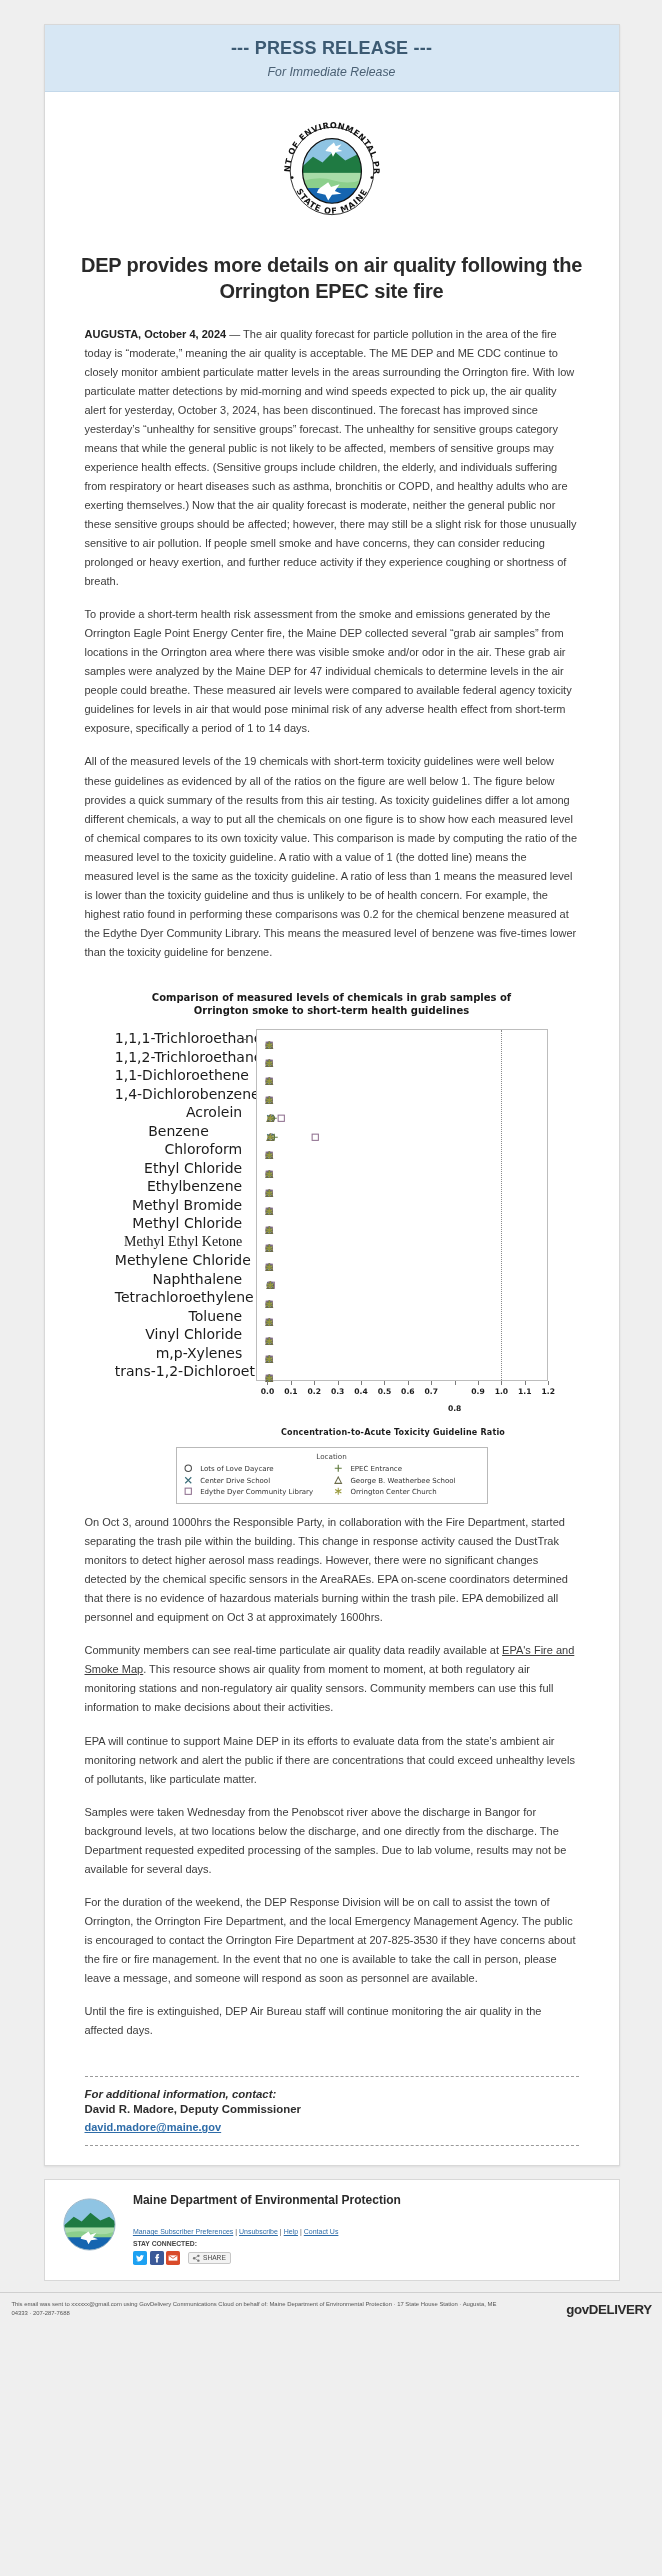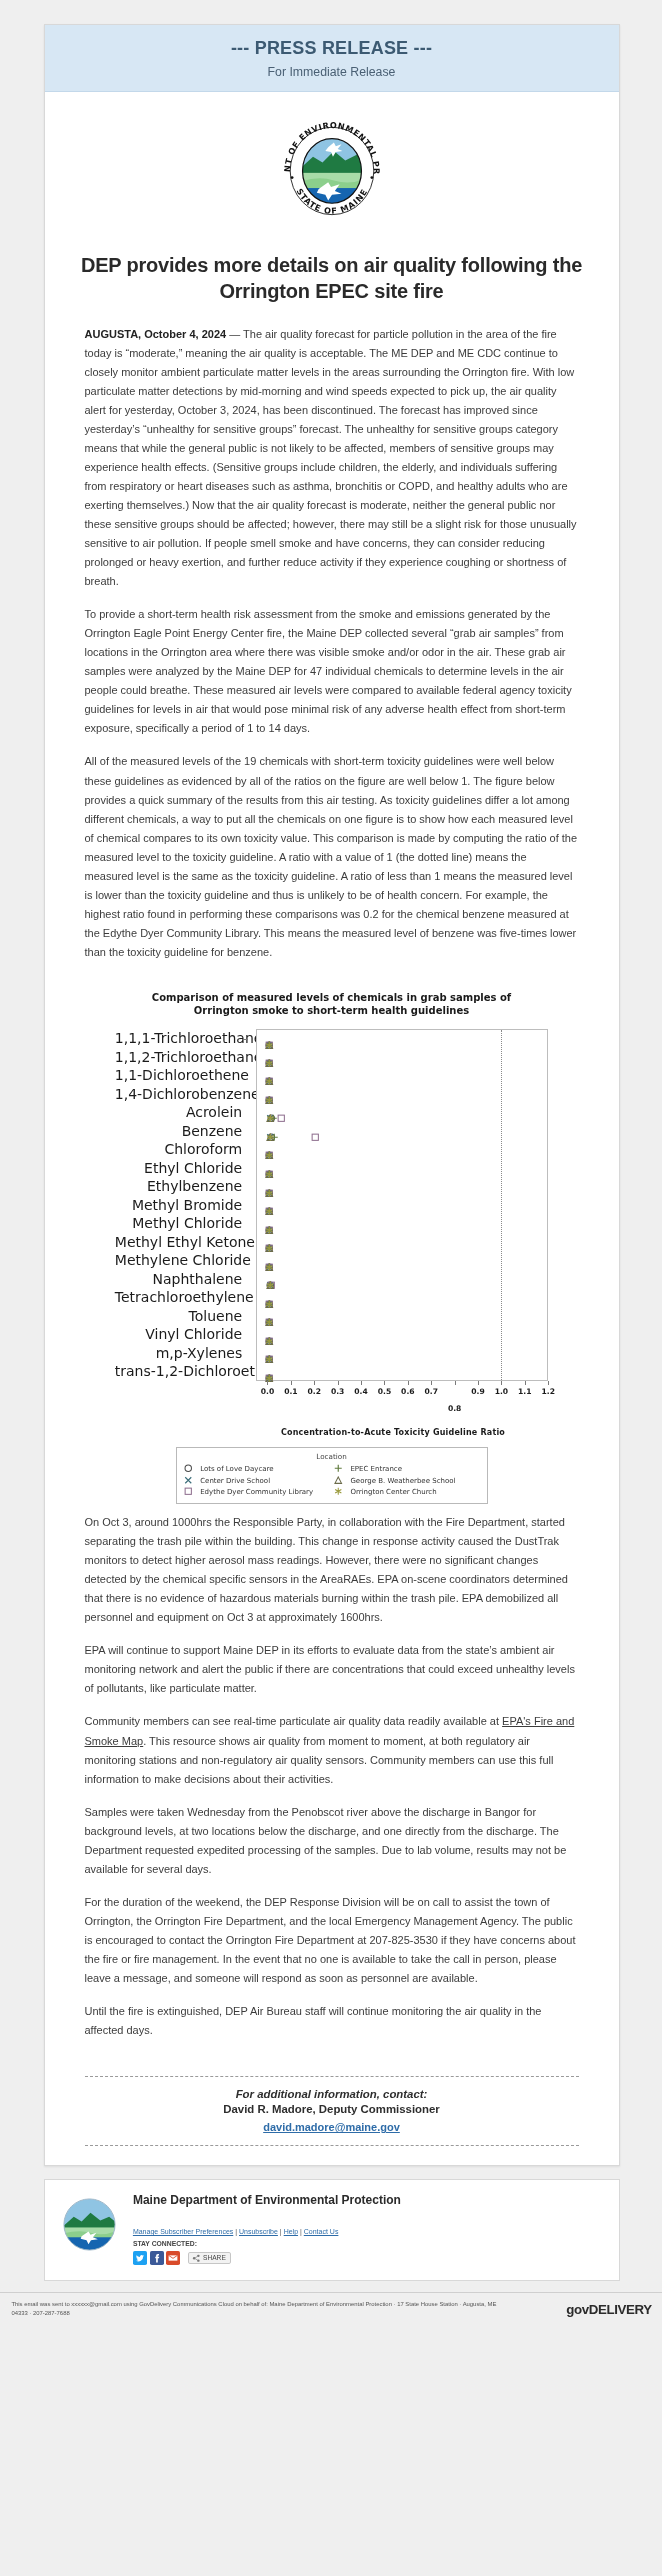--- a/index.html
+++ b/index.html
@@ -31,20 +31,21 @@
   }
   .banner-title {
     font-size:18px;
     font-weight:bold;
     color:#3c5a72;
     letter-spacing:0.2px;
     margin:0 0 5.7px 0;
   }
   .banner-sub {
     font-size:12.3px;
+    font-style:italic;
     color:#4a6074;
     margin:0;
   }
 
   
   .logo-wrap { text-align:center; padding:21px 0 5.7px 0; }
   .logo { display:inline-block; }
 
   
   .headline {
@@ -171,21 +172,21 @@
     white-space:nowrap;
   }
   .legend-mk { width:12.3px; height:10.4px; margin-right:3.8px; flex:0 0 12.3px; }
 
   
   .contact {
     border-top:0.9px dashed #9a9a9a;
     border-bottom:0.9px dashed #9a9a9a;
     margin:15px 40px 19px 40px;
     padding:10.4px 0 10.4px 0;
-    text-align:center;
+    text-align:left;
   }
   .contact-l1 {
     font-size:11.4px; font-weight:bold; font-style:italic; color:#2e2e2e; margin-bottom:2.8px;
   }
   .contact-l2 { font-size:11.4px; font-weight:bold; color:#2e2e2e; margin-bottom:2.8px; }
   .contact-l3 { font-size:11px; font-weight:bold; color:#2e6ca8; text-decoration:underline; }
 
   
   .footer-card {
     width:576px;
@@ -284,27 +285,27 @@
 
       <div class="chart-block">
         <div class="chart-title">Comparison of measured levels of chemicals in grab samples of Orrington smoke to short-term health guidelines</div>
         <div class="plot">
           <div class="plot-labels" id="ylabels">
               <div class="lbl" style="height: 18.5px; line-height: 18.5px;">1,1,1-Trichloroethane<span class="tickdash" style="top: 9.3px;"></span></div>
               <div class="lbl" style="height: 18.5px; line-height: 18.5px;">1,1,2-Trichloroethane<span class="tickdash" style="top: 9.3px;"></span></div>
               <div class="lbl" style="height: 18.5px; line-height: 18.5px;">1,1-Dichloroethene<span class="tickdash" style="top: 9.3px;"></span></div>
               <div class="lbl" style="height: 18.5px; line-height: 18.5px;">1,4-Dichlorobenzene<span class="tickdash" style="top: 9.3px;"></span></div>
               <div class="lbl" style="height: 18.5px; line-height: 18.5px;">Acrolein<span class="tickdash" style="top: 9.3px;"></span></div>
-              <div class="lbl" style="height: 18.5px; line-height: 18.5px;">Benzene<span class="tickdash" style="top: 9.3px;"></span></div>
+              <div class="lbl" style="height: 18.5px; line-height: 18.5px; text-align: center;">Benzene<span class="tickdash" style="top: 9.3px;"></span></div>
               <div class="lbl" style="height: 18.5px; line-height: 18.5px;">Chloroform<span class="tickdash" style="top: 9.3px;"></span></div>
               <div class="lbl" style="height: 18.5px; line-height: 18.5px;">Ethyl Chloride<span class="tickdash" style="top: 9.3px;"></span></div>
               <div class="lbl" style="height: 18.5px; line-height: 18.5px;">Ethylbenzene<span class="tickdash" style="top: 9.3px;"></span></div>
               <div class="lbl" style="height: 18.5px; line-height: 18.5px;">Methyl Bromide<span class="tickdash" style="top: 9.3px;"></span></div>
               <div class="lbl" style="height: 18.5px; line-height: 18.5px;">Methyl Chloride<span class="tickdash" style="top: 9.3px;"></span></div>
-              <div class="lbl" style="height: 18.5px; line-height: 18.5px;">Methyl Ethyl Ketone<span class="tickdash" style="top: 9.3px;"></span></div>
+              <div class="lbl" style="height: 18.5px; line-height: 18.5px; font-family: Liberation Serif, serif;">Methyl Ethyl Ketone<span class="tickdash" style="top: 9.3px;"></span></div>
               <div class="lbl" style="height: 18.5px; line-height: 18.5px;">Methylene Chloride<span class="tickdash" style="top: 9.3px;"></span></div>
               <div class="lbl" style="height: 18.5px; line-height: 18.5px;">Naphthalene<span class="tickdash" style="top: 9.3px;"></span></div>
               <div class="lbl" style="height: 18.5px; line-height: 18.5px;">Tetrachloroethylene<span class="tickdash" style="top: 9.3px;"></span></div>
               <div class="lbl" style="height: 18.5px; line-height: 18.5px;">Toluene<span class="tickdash" style="top: 9.3px;"></span></div>
               <div class="lbl" style="height: 18.5px; line-height: 18.5px;">Vinyl Chloride<span class="tickdash" style="top: 9.3px;"></span></div>
               <div class="lbl" style="height: 18.5px; line-height: 18.5px;">m,p-Xylenes<span class="tickdash" style="top: 9.3px;"></span></div>
               <div class="lbl" style="height: 18.5px; line-height: 18.5px;">trans-1,2-Dichloroethene<span class="tickdash" style="top: 9.3px;"></span></div>
             </div>
           <div class="plot-area" id="plotarea">
               <div class="grid-one" style="left: 84%;"></div>
@@ -718,23 +719,23 @@
                 <span class="legend-mk"><svg width="8.5" height="8.5" viewBox="0 0 9 9">
                     <path d="M4.5,0.8 L4.5,8.2 M1.2,2.6 L7.8,6.4 M7.8,2.6 L1.2,6.4" stroke="#9a9a3c" stroke-width="1.1" fill="none"></path>
                   </svg></span>
                 <span>Orrington Center Church</span>
               </div>
             </div>
         </div>
       </div>
 
       <p>On Oct 3, around 1000hrs the Responsible Party, in collaboration with the Fire Department, started separating the trash pile within the building. This change in response activity caused the DustTrak monitors to detect higher aerosol mass readings. However, there were no significant changes detected by the chemical specific sensors in the AreaRAEs. EPA on-scene coordinators determined that there is no evidence of hazardous materials burning within the trash pile. EPA demobilized all personnel and equipment on Oct 3 at approximately 1600hrs.</p>
+      <p><span>Community members can see real-time particulate air quality data readily available at </span><a href="#">EPA's Fire and Smoke Map</a><span>. This resource shows air quality from moment to moment, at both regulatory air monitoring stations and non-regulatory air quality sensors. Community members can use this full information to make decisions about their activities.</span></p>
+
       <p>EPA will continue to support Maine DEP in its efforts to evaluate data from the state’s ambient air monitoring network and alert the public if there are concentrations that could exceed unhealthy levels of pollutants, like particulate matter.</p>
-
-      <p><span>Community members can see real-time particulate air quality data readily available at </span><a href="#">EPA's Fire and Smoke Map</a><span>. This resource shows air quality from moment to moment, at both regulatory air monitoring stations and non-regulatory air quality sensors. Community members can use this full information to make decisions about their activities.</span></p>
 
       <p>Samples were taken Wednesday from the Penobscot river above the discharge in Bangor for background levels, at two locations below the discharge, and one directly from the discharge.  The Department requested expedited processing of the samples. Due to lab volume, results may not be available for several days.</p>
       <p>For the duration of the weekend, the DEP Response Division will be on call to assist the town of Orrington, the Orrington Fire Department, and the local Emergency Management Agency. The public is encouraged to contact the Orrington Fire Department at 207-825-3530 if they have concerns about the fire or fire management. In the event that no one is available to take the call in person, please leave a message, and someone will respond as soon as personnel are available.</p>
       <p>Until the fire is extinguished, DEP Air Bureau staff will continue monitoring the air quality in the affected days.</p>
     </div>
 
     <div class="contact">
       <div class="contact-l1">For additional information, contact:</div>
       <div class="contact-l2">David R. Madore, Deputy Commissioner</div>
       <a class="contact-l3" href="#">david.madore@maine.gov</a>

